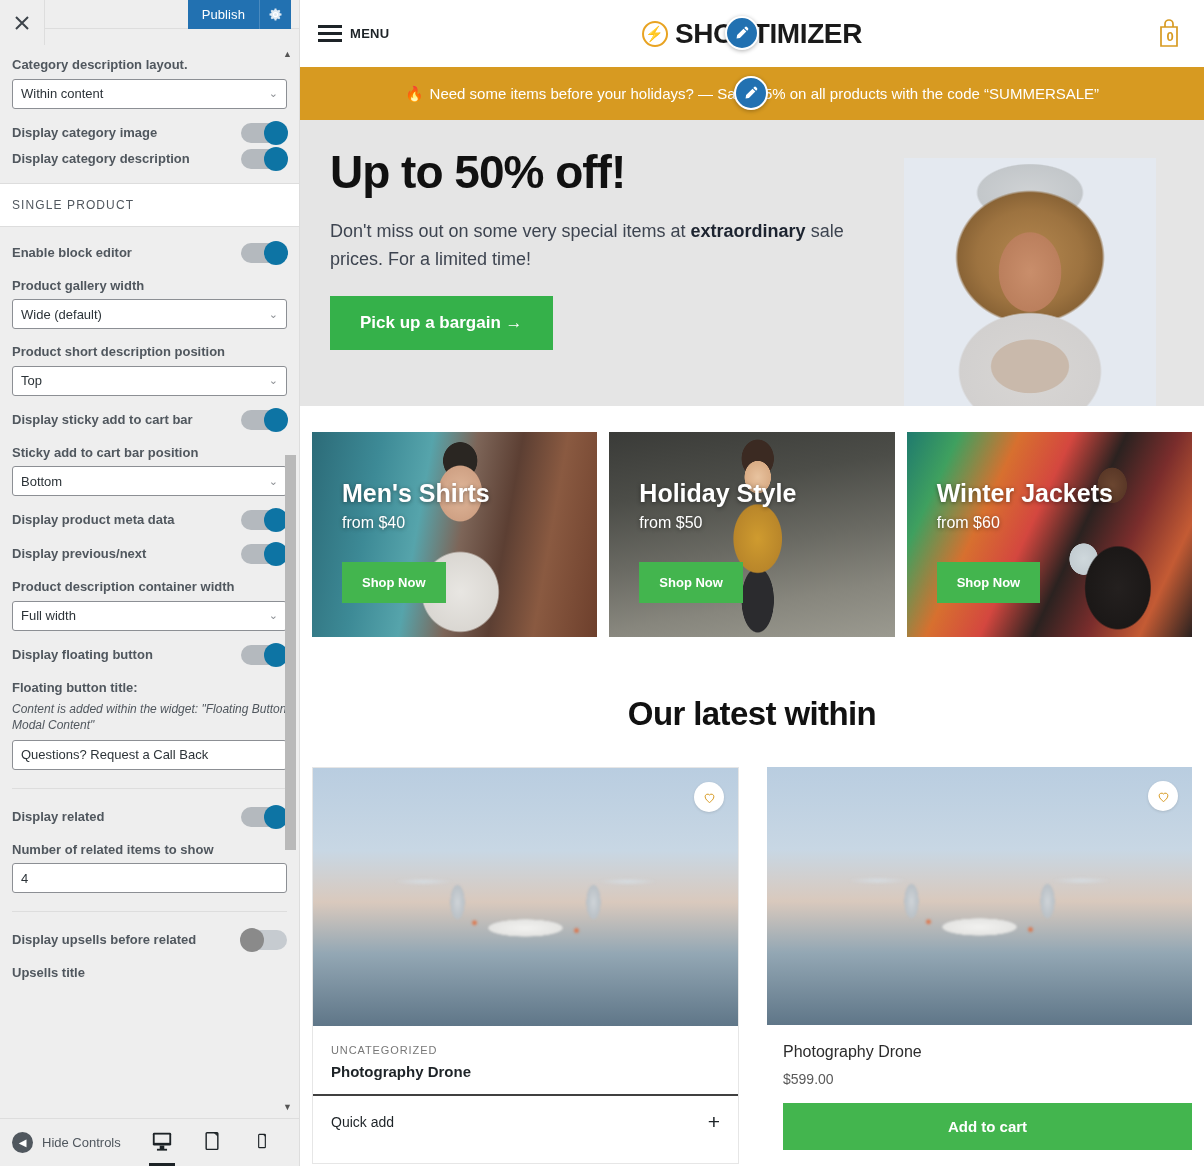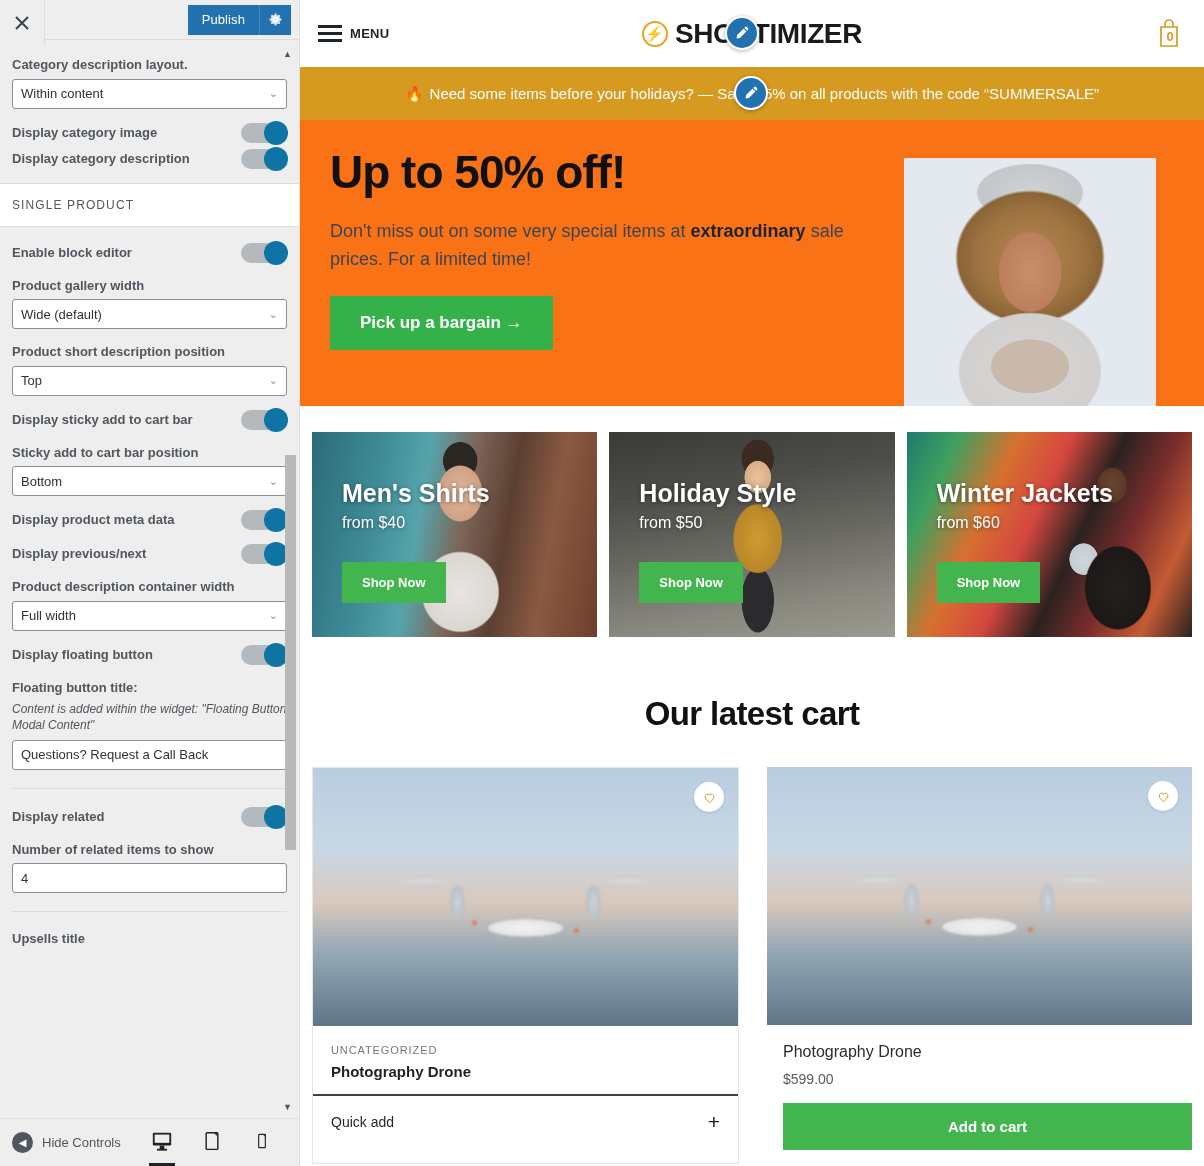--- a/index.html
+++ b/index.html
@@ -13,21 +13,21 @@
 
   
   .customizer {
     width: 300px; height: 1166px;
     background: #eee;
     position: relative;
     flex: 0 0 300px;
     border-right: 1px solid #ddd;
   }
   .cust-header {
-    height: 40px; background: #eee;
+    height: 29px; background: #eee;
     display: flex; align-items: stretch;
     border-bottom: 1px solid #ddd;
     position: relative;
   }
   .close-btn {
     width: 45px; height: 45px;
     display: flex; align-items: center; justify-content: center;
     border-right: 1px solid #ddd;
     background: #eee; cursor: pointer;
   }
@@ -185,21 +185,21 @@
 
   .promo-bar {
     background: #d79a21; color: #fff;
     height: 53px; display: flex; align-items: center; justify-content: center;
     font-size: 15px; position: relative;
   }
   .promo-bar .flame { margin-right: 6px; }
 
   
   .hero {
-    background: #f97316; height: 286px;
+    background: #e5e5e5; height: 286px;
     position: relative; overflow: hidden;
   }
   .hero-inner { padding: 28px 0 0 30px; max-width: 560px; }
   .hero h1 {
     font-size: 46px; font-weight: 800; color: #111; letter-spacing: -1px;
     line-height: 1.05; margin-bottom: 22px;
   }
   .hero p {
     font-size: 18px; color: #3d4450; line-height: 1.55; margin-bottom: 22px;
   }
@@ -489,20 +489,26 @@
             </div>
         </div>
 
         <div class="ctrl">
           <div class="ctrl-label">Number of related items to show</div>
           <input class="text-input" type="text" value="4" style="">
         </div>
 
         <div class="divider"></div>
 
+        <div class="toggle-row">
+          <div class="ctrl-label">Display upsells before related</div>
+          <div class="toggle off">
+              <span class="knob"></span>
+            </div>
+        </div>
 
         <div class="ctrl">
           <div class="ctrl-label">Upsells title</div>
         </div>
       </div>
 
       <div class="scroll-down-arrow">▼</div>
     </div>
 
     <div class="sb-thumb"></div>
@@ -614,21 +620,21 @@
             <div class="ph ph-winter"></div>
           </div>
         <div class="cat-txt">
           <h3>Winter Jackets</h3>
           <div class="from">from $60</div>
         </div>
         <button class="cat-shop">Shop Now</button>
       </div>
     </section>
 
-    <h2 class="latest-title">Our latest cart</h2>
+    <h2 class="latest-title">Our latest within</h2>
 
     <section class="products">
       <article class="product">
         <div class="p-img">
           <div class="ph ph-drone"></div>
           <div class="wish">
             <svg viewBox="0 0 24 24" width="15" height="15">
               <path d="M12 20s-7-4.6-7-9.1A4 4 0 0 1 12 8a4 4 0 0 1 7 2.9C19 15.4 12 20 12 20z" fill="none" stroke="#d79a21" stroke-width="1.6"></path>
             </svg>
           </div>

